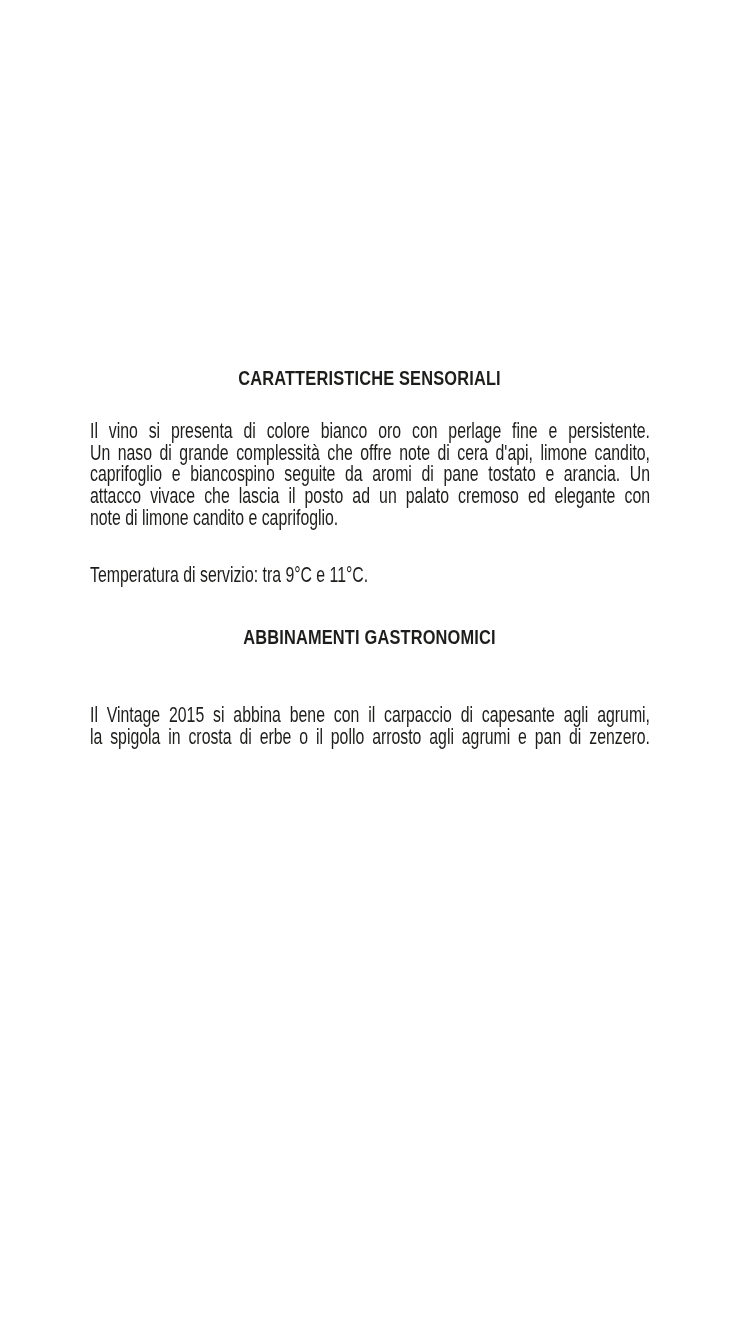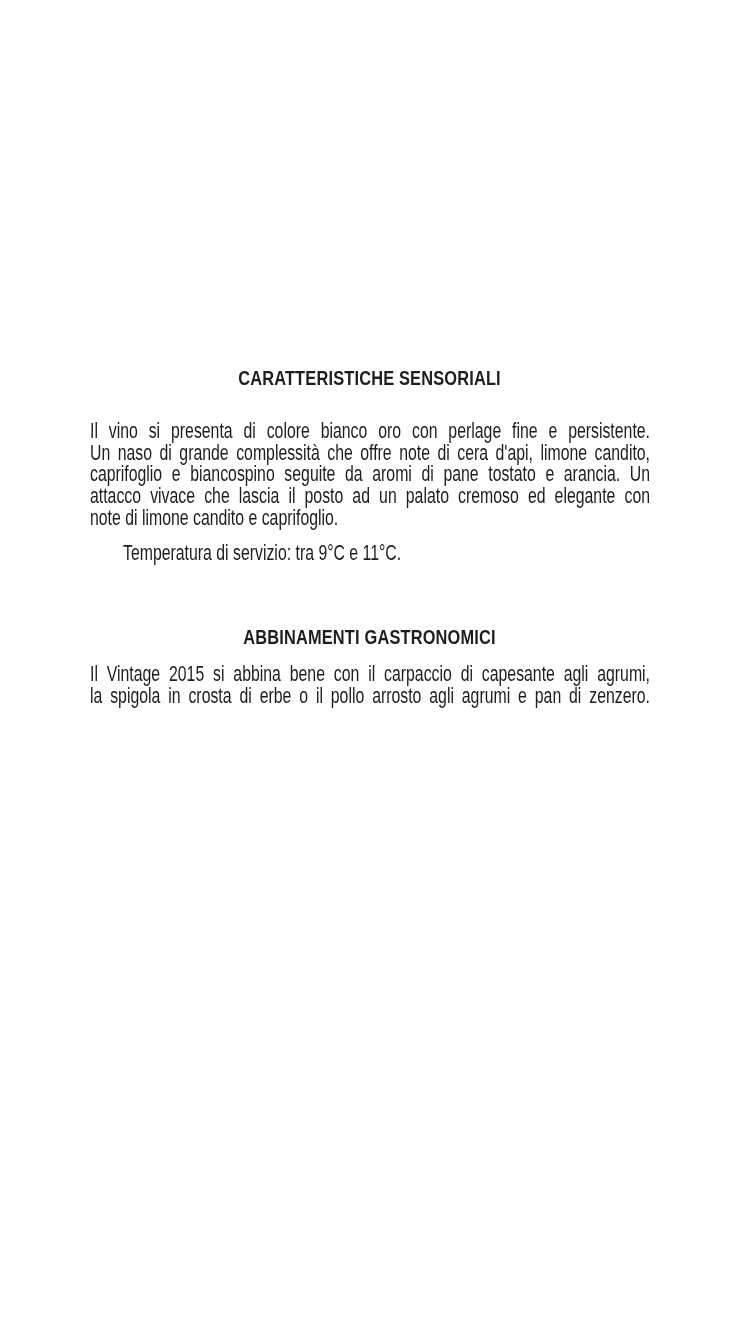--- a/index.html
+++ b/index.html
@@ -30,22 +30,22 @@
   }
   #heading-sensory { top: 369px; }
   #heading-pairing { top: 628px; }
 
   .para {
     position: absolute;
     left: 90px;
     width: 560px;
   }
   #para-description { top: 420px; }
-  #para-temperature { top: 542px; margin-left: 33px; }
-  #para-pairing     { top: 663px; }
+  #para-temperature { top: 564px; }
+  #para-pairing     { top: 704px; }
 
   .line {
     width: 778px;
     height: 21.66px;
     line-height: 21.66px;
     font-size: 22px;
     transform: scaleX(0.7198);
     transform-origin: 0 50%;
   }
   .line.stretch {

